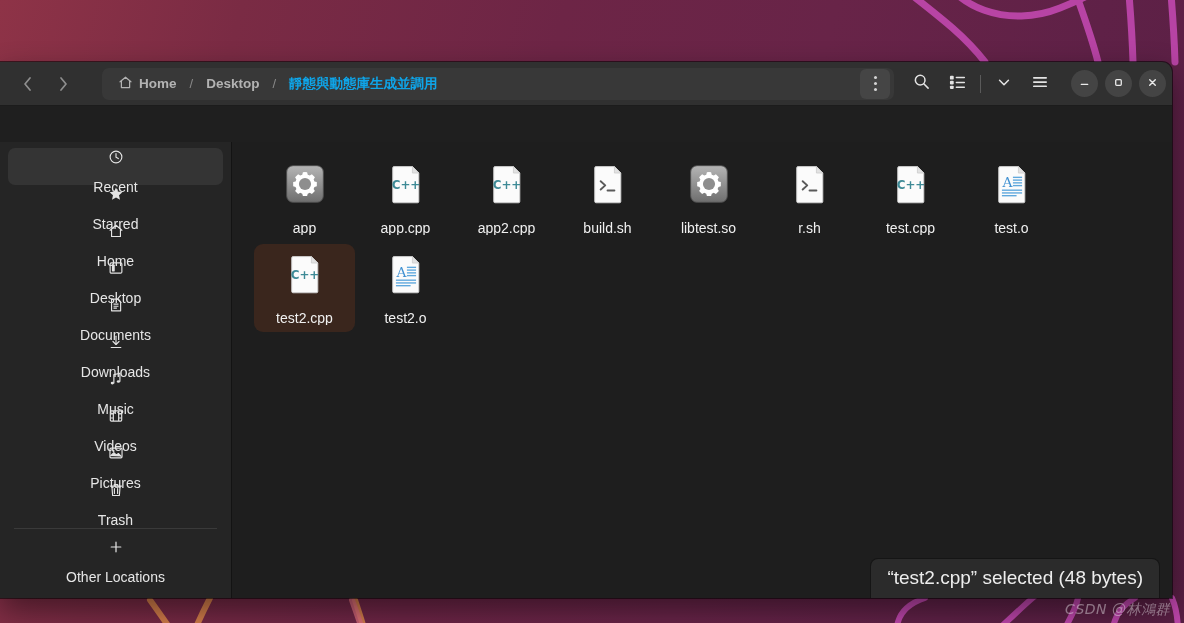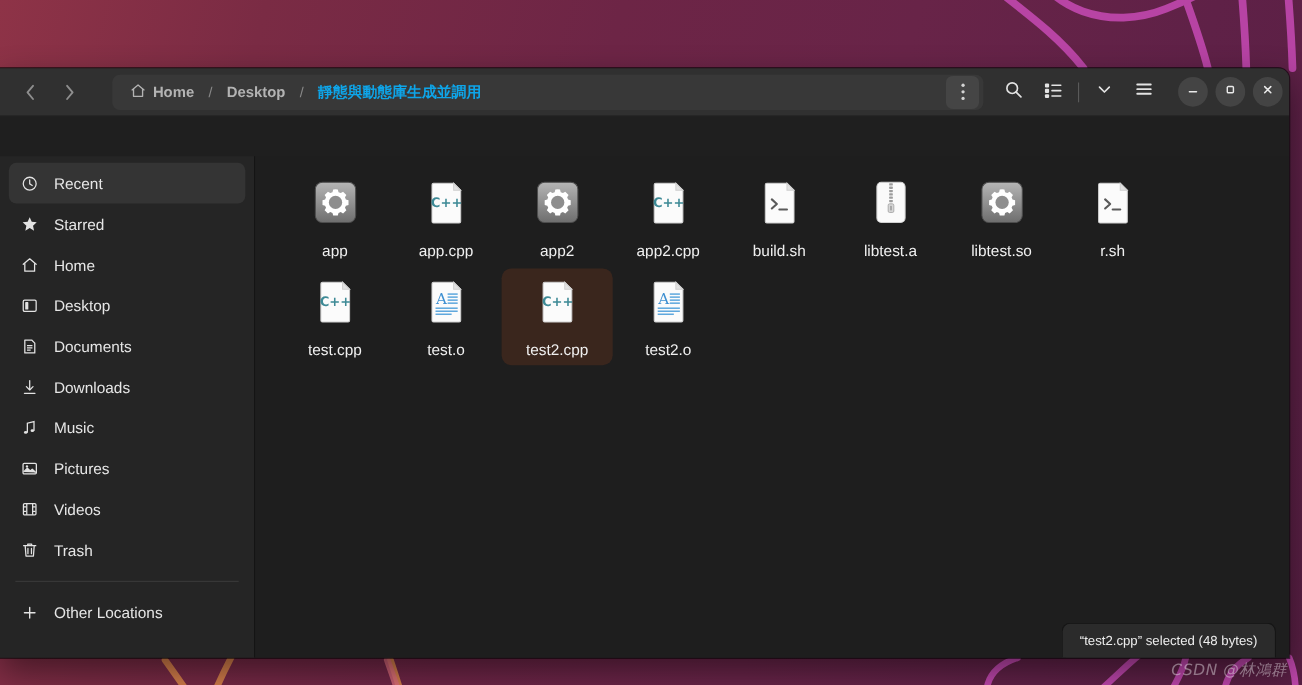--- a/index.html
+++ b/index.html
@@ -92,21 +92,21 @@
   #sidebar {
     width: 232px; flex: 0 0 232px;
     background: #252525;
     border-right: 1px solid #131313;
     padding: 6px 8px 0 8px;
     display: flex; flex-direction: column;
   }
   .side-item {
     display: flex; align-items: center; gap: 14px;
     height: 37px; padding: 0 10px; border-radius: 7px;
-    color: #e6e6e6; font-size: 14px; cursor: default;
+    color: #e6e6e6; font-size: 14px; cursor: default; flex-direction: column;
   }
   .side-item.active { background: #343434; }
   .side-ico { width: 17px; height: 17px; flex: 0 0 17px; display: flex; align-items: center; justify-content: center; color: #e3e3e3; }
   .side-div { height: 1px; background: #3a3a3a; margin: 10px 6px 9px 6px; }
 
   
   #content { flex: 1 1 auto; background: #1e1e1e; position: relative; padding: 12px 14px 0 22px; }
   #grid { display: flex; flex-wrap: wrap; align-content: flex-start; gap: 0; }
   .cell {
     width: 101px; height: 88px; margin: 0 0 2px 0;
@@ -121,21 +121,21 @@
     white-space: nowrap; overflow: hidden; text-overflow: ellipsis;
   }
 
   
   #statusbar {
     position: absolute; right: 12px; bottom: 0;
     background: #2b2b2b;
     border-radius: 8px 8px 0 0;
     border: 1px solid #151515; border-bottom: none;
     padding: 8px 16px 9px 16px;
-    color: #ededed; font-size: 12px;
+    color: #ededed; font-size: 19px;
     white-space: nowrap;
   }
 
   
   #watermark {
     position: absolute; right: 14px; bottom: 4px;
     font-size: 14px; letter-spacing: .5px;
     color: rgba(235,230,235,.45);
     font-family: "DejaVu Sans", sans-serif;
     pointer-events: none;
@@ -366,38 +366,38 @@
                 <path d="M6.6 13.4 V4.2 L13.4 2.6 V11.6"></path>
                 <ellipse cx="4.9" cy="13.6" rx="1.8" ry="1.5" fill="currentColor" stroke="none"></ellipse>
                 <ellipse cx="11.7" cy="11.8" rx="1.8" ry="1.5" fill="currentColor" stroke="none"></ellipse>
               </svg>
           </span>
           <span>Music</span>
         </div>
 
         <div class="side-item">
           <span class="side-ico">
+            <svg width="16" height="16" viewBox="0 0 18 18" fill="none" stroke="currentColor" stroke-width="1.3">
+                <rect x="2.6" y="3.2" width="12.8" height="11.6" rx="1.2"></rect>
+                <path d="M6 3.4 V14.6 M12 3.4 V14.6"></path>
+                <path d="M3 6.6 H5.6 M3 11.2 H5.6 M12.4 6.6 H15 M12.4 11.2 H15"></path>
+              </svg>
+          </span>
+          <span>Videos</span>
+        </div>
+
+        <div class="side-item">
+          <span class="side-ico">
             <svg width="16" height="16" viewBox="0 0 18 18" fill="none" stroke="currentColor" stroke-width="1.3" stroke-linejoin="round">
                 <rect x="2.2" y="3.6" width="13.6" height="10.8" rx="1.2"></rect>
                 <path d="M2.8 12.4 L6.6 8.6 L9.6 11.4 L11.6 9.6 L15.2 13" fill="currentColor"></path>
                 <circle cx="6.2" cy="6.8" r="1.2" fill="currentColor" stroke="none"></circle>
               </svg>
           </span>
           <span>Pictures</span>
-        </div>
-
-        <div class="side-item">
-          <span class="side-ico">
-            <svg width="16" height="16" viewBox="0 0 18 18" fill="none" stroke="currentColor" stroke-width="1.3">
-                <rect x="2.6" y="3.2" width="12.8" height="11.6" rx="1.2"></rect>
-                <path d="M6 3.4 V14.6 M12 3.4 V14.6"></path>
-                <path d="M3 6.6 H5.6 M3 11.2 H5.6 M12.4 6.6 H15 M12.4 11.2 H15"></path>
-              </svg>
-          </span>
-          <span>Videos</span>
         </div>
 
         <div class="side-item">
           <span class="side-ico">
             <svg width="16" height="16" viewBox="0 0 18 18" fill="none" stroke="currentColor" stroke-width="1.3" stroke-linecap="round" stroke-linejoin="round">
                 <path d="M2.8 4.6 H15.2"></path>
                 <path d="M7 4.4 V2.9 H11 V4.4"></path>
                 <path d="M4.4 4.8 L5.2 15.2 H12.8 L13.6 4.8"></path>
                 <path d="M7.2 7.4 V12.8 M10.8 7.4 V12.8"></path>
               </svg>
@@ -444,30 +444,20 @@
             <div class="icowrap">
               <svg width="44" height="44" viewBox="0 0 48 48">
                 <path d="M11 5 h20 l7 7 v31 a1.5 1.5 0 0 1 -1.5 1.5 h-25.5 a1.5 1.5 0 0 1 -1.5 -1.5 v-36.5 a1.5 1.5 0 0 1 1.5 -1.5 z" fill="#fbfbfb" stroke="#cfcfcf" stroke-width="1"></path>
                 <path d="M31 5 v7 h7 z" fill="#e2e2e2" stroke="#cfcfcf" stroke-width="1"></path>
                 <text x="24" y="29" font-family="DejaVu Sans, sans-serif" font-size="13" font-weight="bold" fill="#3e8a96" text-anchor="middle">C++</text>
               </svg>
             </div>
             <div class="lbl">app.cpp</div>
           </div>
 
-          <div class="cell">
-            <div class="icowrap">
-              <svg width="44" height="44" viewBox="0 0 48 48">
-                <rect x="4" y="4" width="40" height="40" rx="7" fill="url(#gearbgA)" stroke="#4d4d4d"></rect>
-                <path d="M24 11 l2.3 .3 .7 2.6 2.2 .9 2.3-1.4 3.3 3.3 -1.4 2.3 .9 2.2 2.6 .7 0 4.6 -2.6 .7 -.9 2.2 1.4 2.3 -3.3 3.3 -2.3-1.4 -2.2 .9 -.7 2.6 -4.6 0 -.7-2.6 -2.2-.9 -2.3 1.4 -3.3-3.3 1.4-2.3 -.9-2.2 -2.6-.7 0-4.6 2.6-.7 .9-2.2 -1.4-2.3 3.3-3.3 2.3 1.4 2.2-.9 .7-2.6 z" fill="#ffffff"></path>
-                <circle cx="24" cy="24" r="6.6" fill="#8e8e8e"></circle>
-              </svg>
-            </div>
-            <div class="lbl">app2</div>
-          </div>
 
           <div class="cell">
             <div class="icowrap">
               <svg width="44" height="44" viewBox="0 0 48 48">
                 <path d="M11 5 h20 l7 7 v31 a1.5 1.5 0 0 1 -1.5 1.5 h-25.5 a1.5 1.5 0 0 1 -1.5 -1.5 v-36.5 a1.5 1.5 0 0 1 1.5 -1.5 z" fill="#fbfbfb" stroke="#cfcfcf"></path>
                 <path d="M31 5 v7 h7 z" fill="#e2e2e2" stroke="#cfcfcf"></path>
                 <text x="24" y="29" font-family="DejaVu Sans, sans-serif" font-size="13" font-weight="bold" fill="#3e8a96" text-anchor="middle">C++</text>
               </svg>
             </div>
             <div class="lbl">app2.cpp</div>
@@ -480,38 +470,20 @@
                 <path d="M31 5 v7 h7 z" fill="#e2e2e2" stroke="#cfcfcf"></path>
                 <g fill="none" stroke="#5a5a5a" stroke-width="2.1" stroke-linecap="round" stroke-linejoin="round">
                   <path d="M16 21 L21 25.5 L16 30"></path>
                     <path d="M23.5 31 H31"></path>
                 </g>
               </svg>
             </div>
             <div class="lbl">build.sh</div>
           </div>
 
-          <div class="cell">
-            <div class="icowrap">
-              <svg width="44" height="44" viewBox="0 0 48 48">
-                <rect x="10" y="4" width="28" height="40" rx="4.5" fill="#fafafa" stroke="#d0d0d0"></rect>
-                <g fill="#9c9c9c">
-                  <rect x="22.2" y="5" width="3.6" height="2.3" rx=".6"></rect>
-                  <rect x="22.2" y="8.3" width="3.6" height="2.3" rx=".6"></rect>
-                  <rect x="22.2" y="11.6" width="3.6" height="2.3" rx=".6"></rect>
-                  <rect x="22.2" y="14.9" width="3.6" height="2.3" rx=".6"></rect>
-                  <rect x="22.2" y="18.2" width="3.6" height="2.3" rx=".6"></rect>
-                  <rect x="22.2" y="21.5" width="3.6" height="2.3" rx=".6"></rect>
-                </g>
-                <rect x="21.2" y="25.4" width="5.6" height="8.6" rx="1.4" fill="#d6d6d6" stroke="#a8a8a8" stroke-width=".9"></rect>
-                <rect x="23.2" y="27.4" width="1.6" height="4.6" rx=".6" fill="#9c9c9c"></rect>
-              </svg>
-            </div>
-            <div class="lbl">libtest.a</div>
-          </div>
 
           <div class="cell">
             <div class="icowrap">
               <svg width="44" height="44" viewBox="0 0 48 48">
                 <rect x="4" y="4" width="40" height="40" rx="7" fill="url(#gearbgA)" stroke="#4d4d4d"></rect>
                 <path d="M24 11 l2.3 .3 .7 2.6 2.2 .9 2.3-1.4 3.3 3.3 -1.4 2.3 .9 2.2 2.6 .7 0 4.6 -2.6 .7 -.9 2.2 1.4 2.3 -3.3 3.3 -2.3-1.4 -2.2 .9 -.7 2.6 -4.6 0 -.7-2.6 -2.2-.9 -2.3 1.4 -3.3-3.3 1.4-2.3 -.9-2.2 -2.6-.7 0-4.6 2.6-.7 .9-2.2 -1.4-2.3 3.3-3.3 2.3 1.4 2.2-.9 .7-2.6 z" fill="#ffffff"></path>
                 <circle cx="24" cy="24" r="6.6" fill="#8e8e8e"></circle>
               </svg>
             </div>
             <div class="lbl">libtest.so</div>

